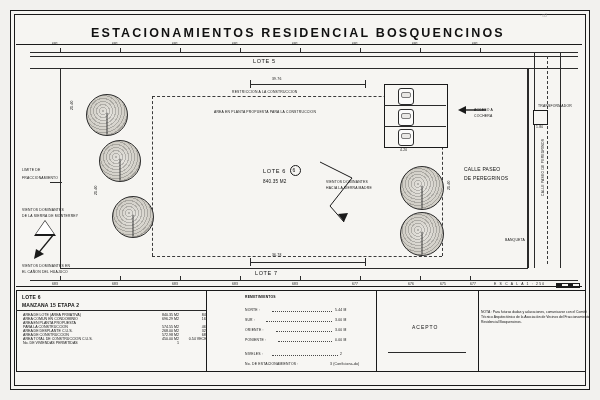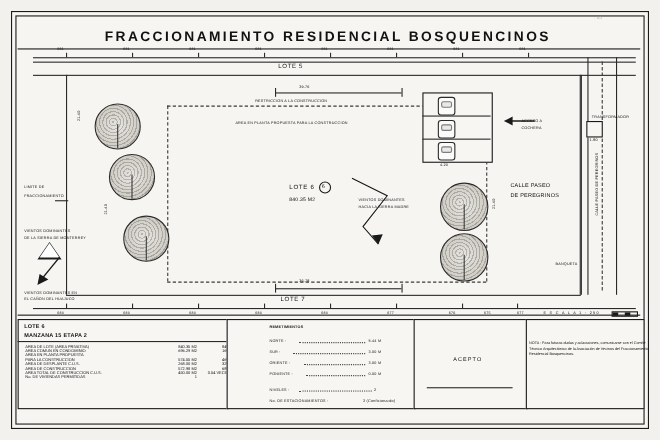--- a/index.html
+++ b/index.html
@@ -102,21 +102,21 @@
 </style>
 </head>
 <body>
 
 <div id="sheet">
 
   <div class="frame">
     <div class="frame-inner"></div>
   </div>
 
-  <div class="title">FRACCIONAMIENTO  RESIDENCIAL  BOSQUENCINOS</div>
+  <div class="title">ESTACIONAMIENTOS  RESIDENCIAL  BOSQUENCINOS</div>
   <div class="hr-title"></div>
 
   <div class="ln hline" style="left:30px;top:52px;width:548px;"></div>
   <div class="ln hline" style="left:30px;top:56px;width:548px;height:0.6px;"></div>
 
   <div class="tick" style="left:60px;top:48px;"></div>
   <div class="tick" style="left:120px;top:48px;"></div>
   <div class="tick" style="left:180px;top:48px;"></div>
   <div class="tick" style="left:240px;top:48px;"></div>
   <div class="tick" style="left:300px;top:48px;"></div>

